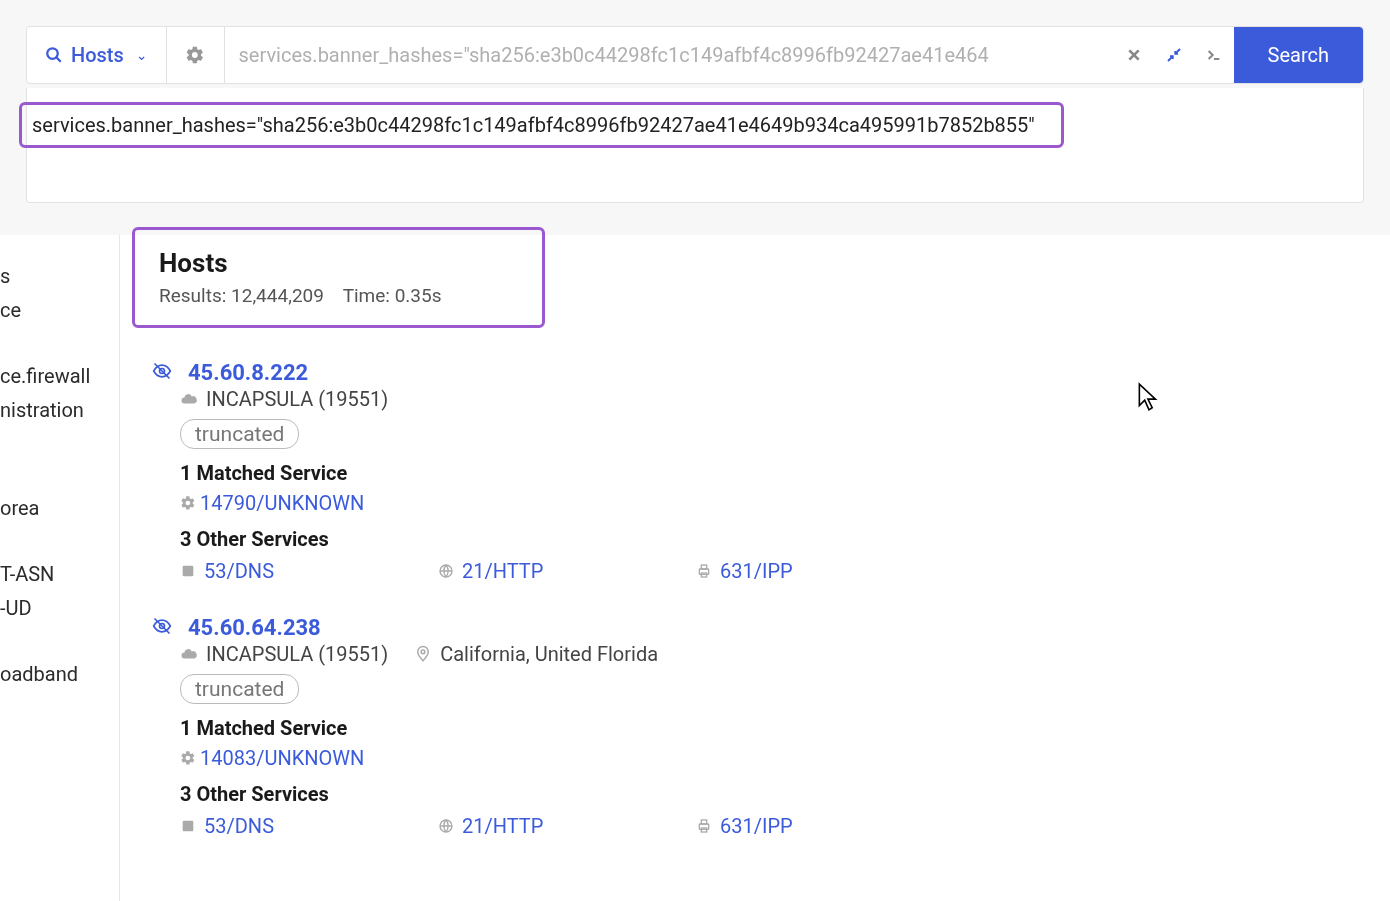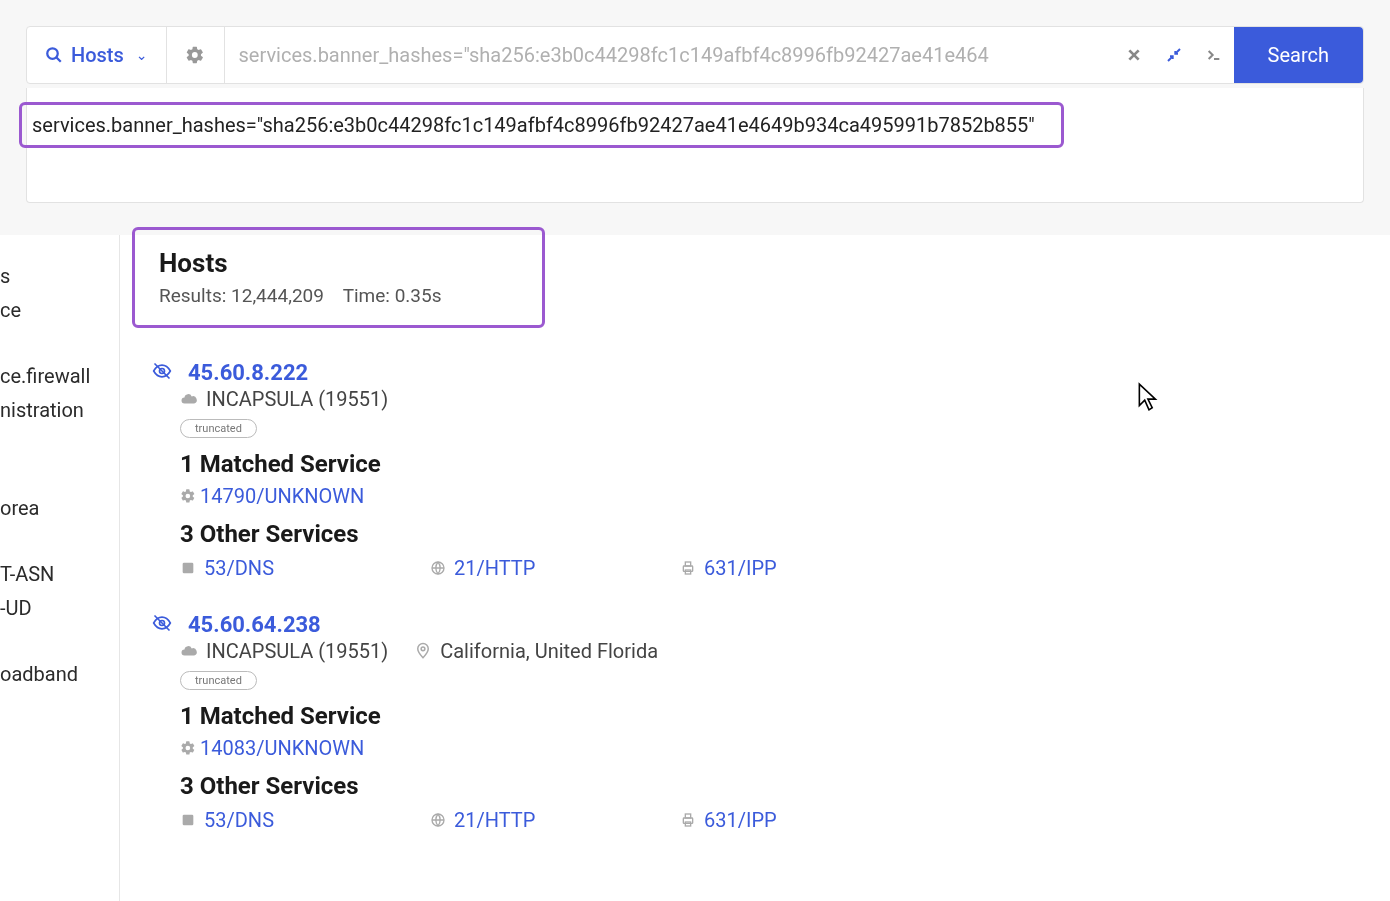--- a/index.html
+++ b/index.html
@@ -28,26 +28,26 @@
   .hosts-header h1 { font-size: 26px; font-weight: 700; color: #1a1a1a; margin-bottom: 6px; }
   .hosts-header .meta { font-size: 19px; color: #555; }
   .hosts-header .meta span + span { margin-left: 14px; }
   .result { margin-top: 32px; padding-left: 8px; }
   .result .ip-row { display: flex; align-items: center; gap: 16px; }
   .result .ip-row .eye { color: #3b5bdb; }
   .result .ip-row a { color: #3b5bdb; font-size: 22px; font-weight: 700; text-decoration: none; }
   .meta-row { display: flex; align-items: center; gap: 26px; margin-top: 2px; margin-left: 28px; font-size: 20px; color: #444; }
   .meta-row .mi { display: flex; align-items: center; gap: 8px; }
   .meta-row .mi svg { width: 18px; height: 18px; color: #aaa; }
-  .tag { display: inline-block; border: 1px solid #bbb; border-radius: 14px; padding: 2px 14px; font-size: 11px; color: #777; margin-top: 8px; margin-left: 28px; }
-  .svc-head { margin-top: 12px; margin-left: 28px; font-size: 24px; font-weight: 700; color: #1a1a1a; }
+  .tag { display: inline-block; border: 1px solid #bbb; border-radius: 14px; padding: 2px 14px; font-size: 21px; color: #777; margin-top: 8px; margin-left: 28px; }
+  .svc-head { margin-top: 12px; margin-left: 28px; font-size: 20px; font-weight: 700; color: #1a1a1a; }
   .svc-link { margin-top: 6px; margin-left: 28px; display: flex; align-items: center; gap: 4px; }
   .svc-link svg { width: 16px; height: 16px; color: #aaa; }
   .svc-link a { color: #3b5bdb; font-size: 20px; text-decoration: none; }
-  .svc-row { margin-top: 8px; margin-left: 28px; display: flex; gap: 0; }
+  .svc-row { margin-top: 8px; margin-left: 28px; display: flex; gap: 8px; }
   .svc-col { width: 250px; display: flex; align-items: center; gap: 8px; }
   .svc-col svg { width: 16px; height: 16px; color: #aaa; }
   .svc-col a { color: #3b5bdb; font-size: 20px; text-decoration: none; }
   .cursor { position: absolute; left: 1136px; top: 382px; pointer-events: none; }
   .cursor svg { width: 26px; height: 30px; }
 </style>
 </head>
 <body>
 
 <div class="topbar-wrap">

